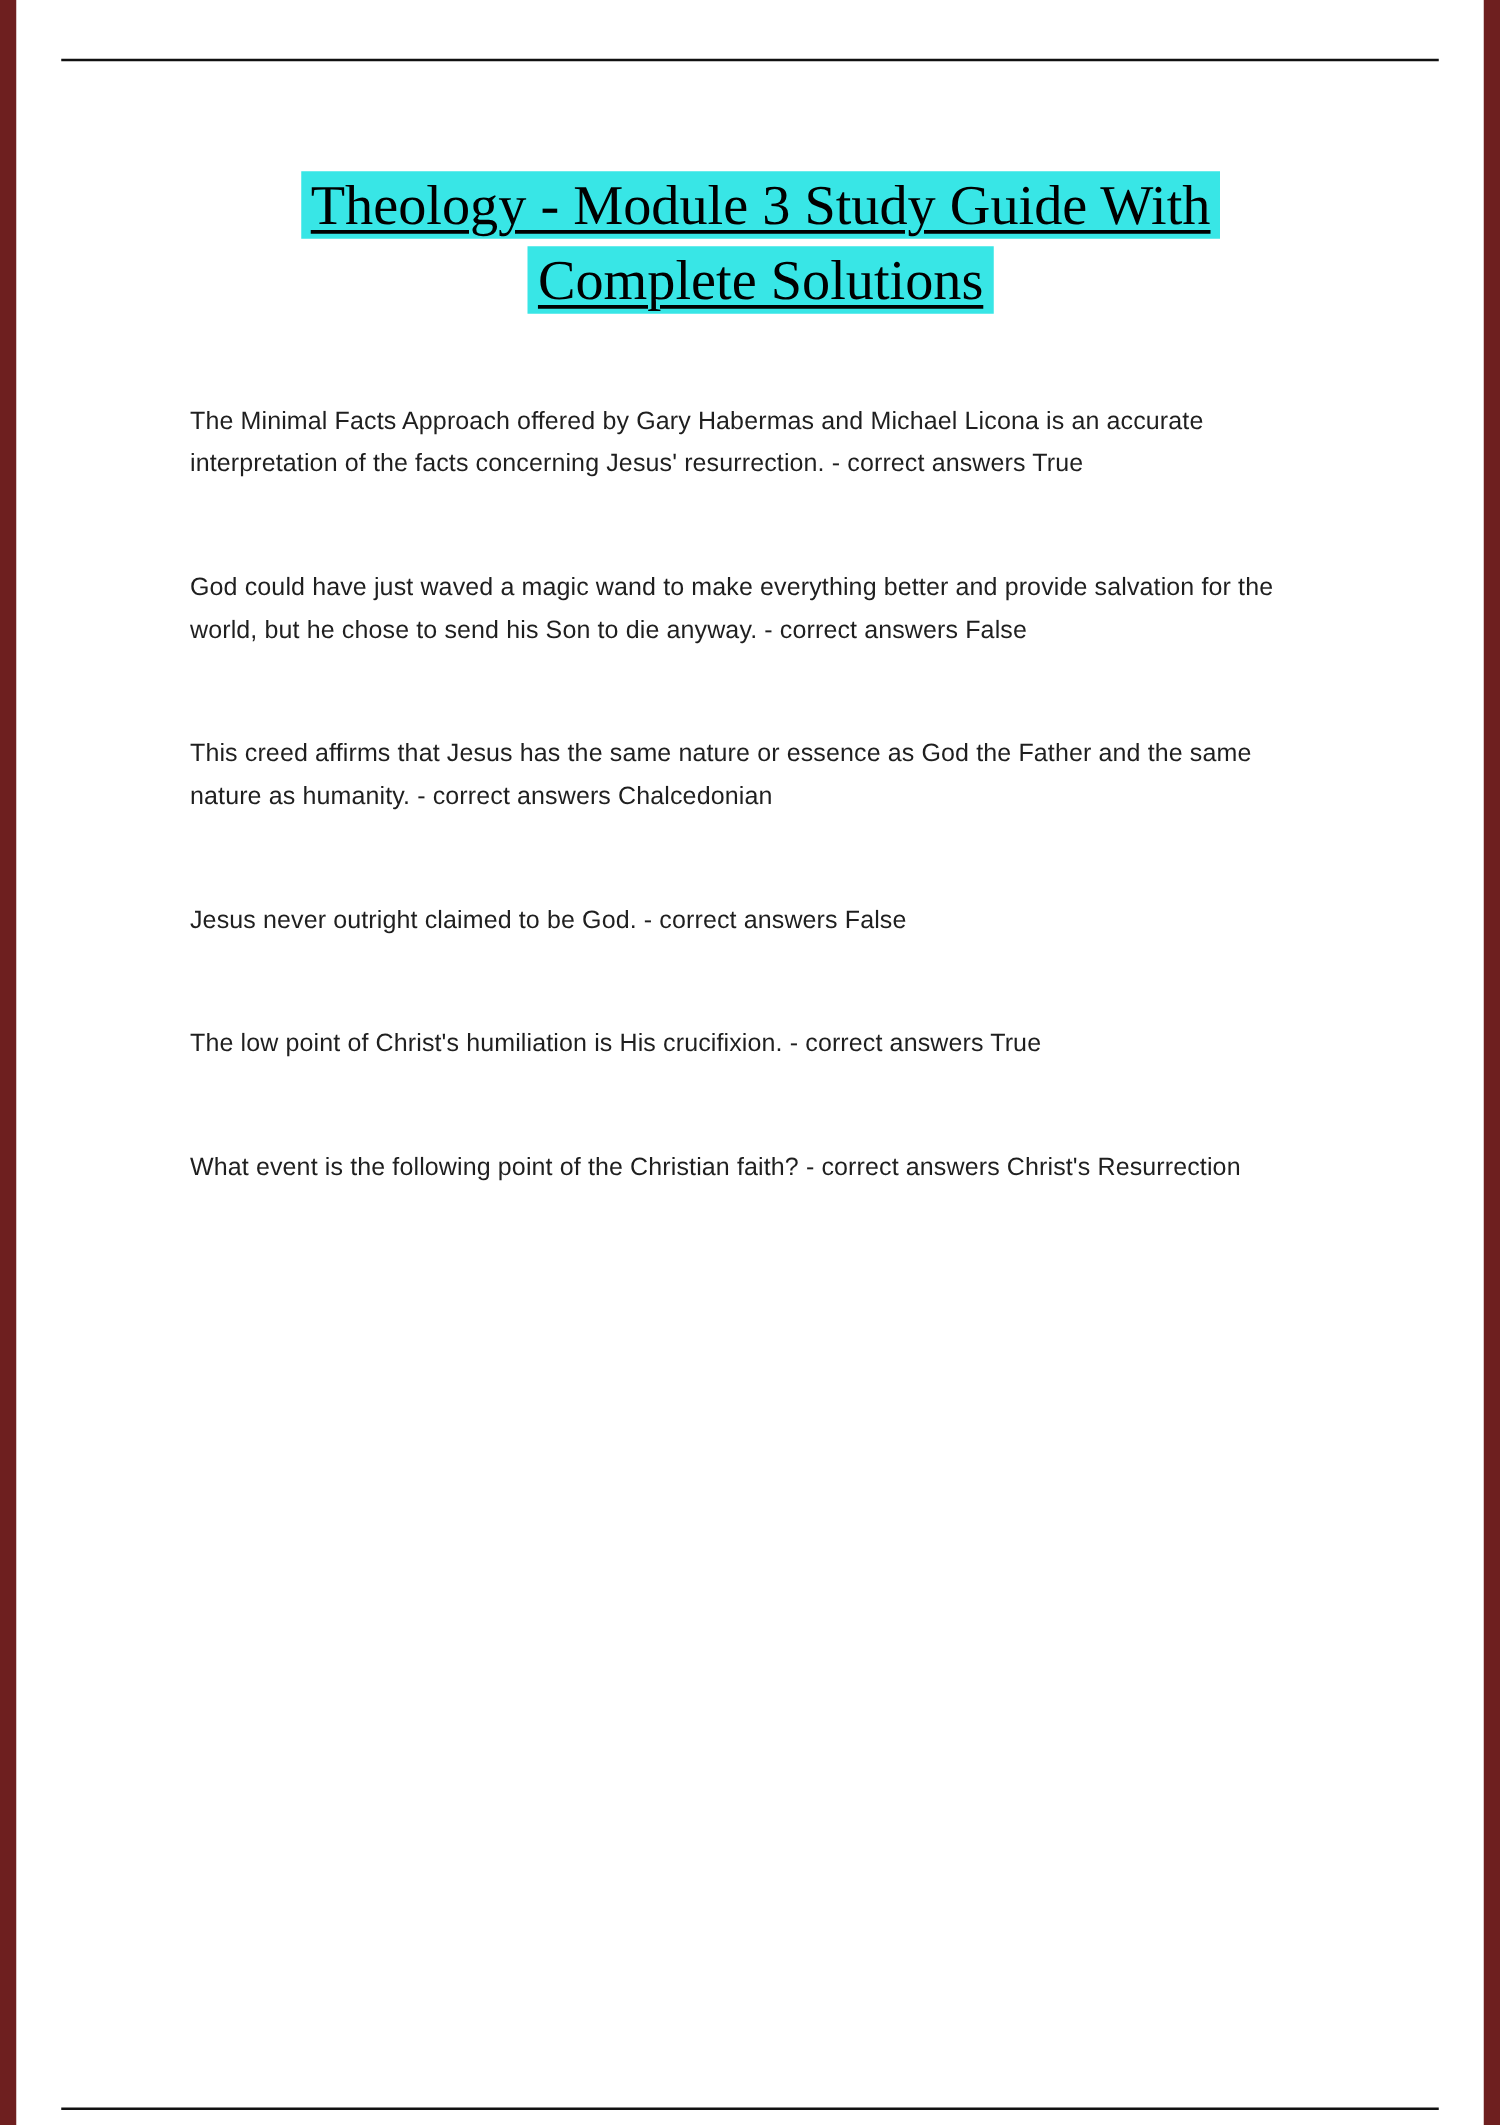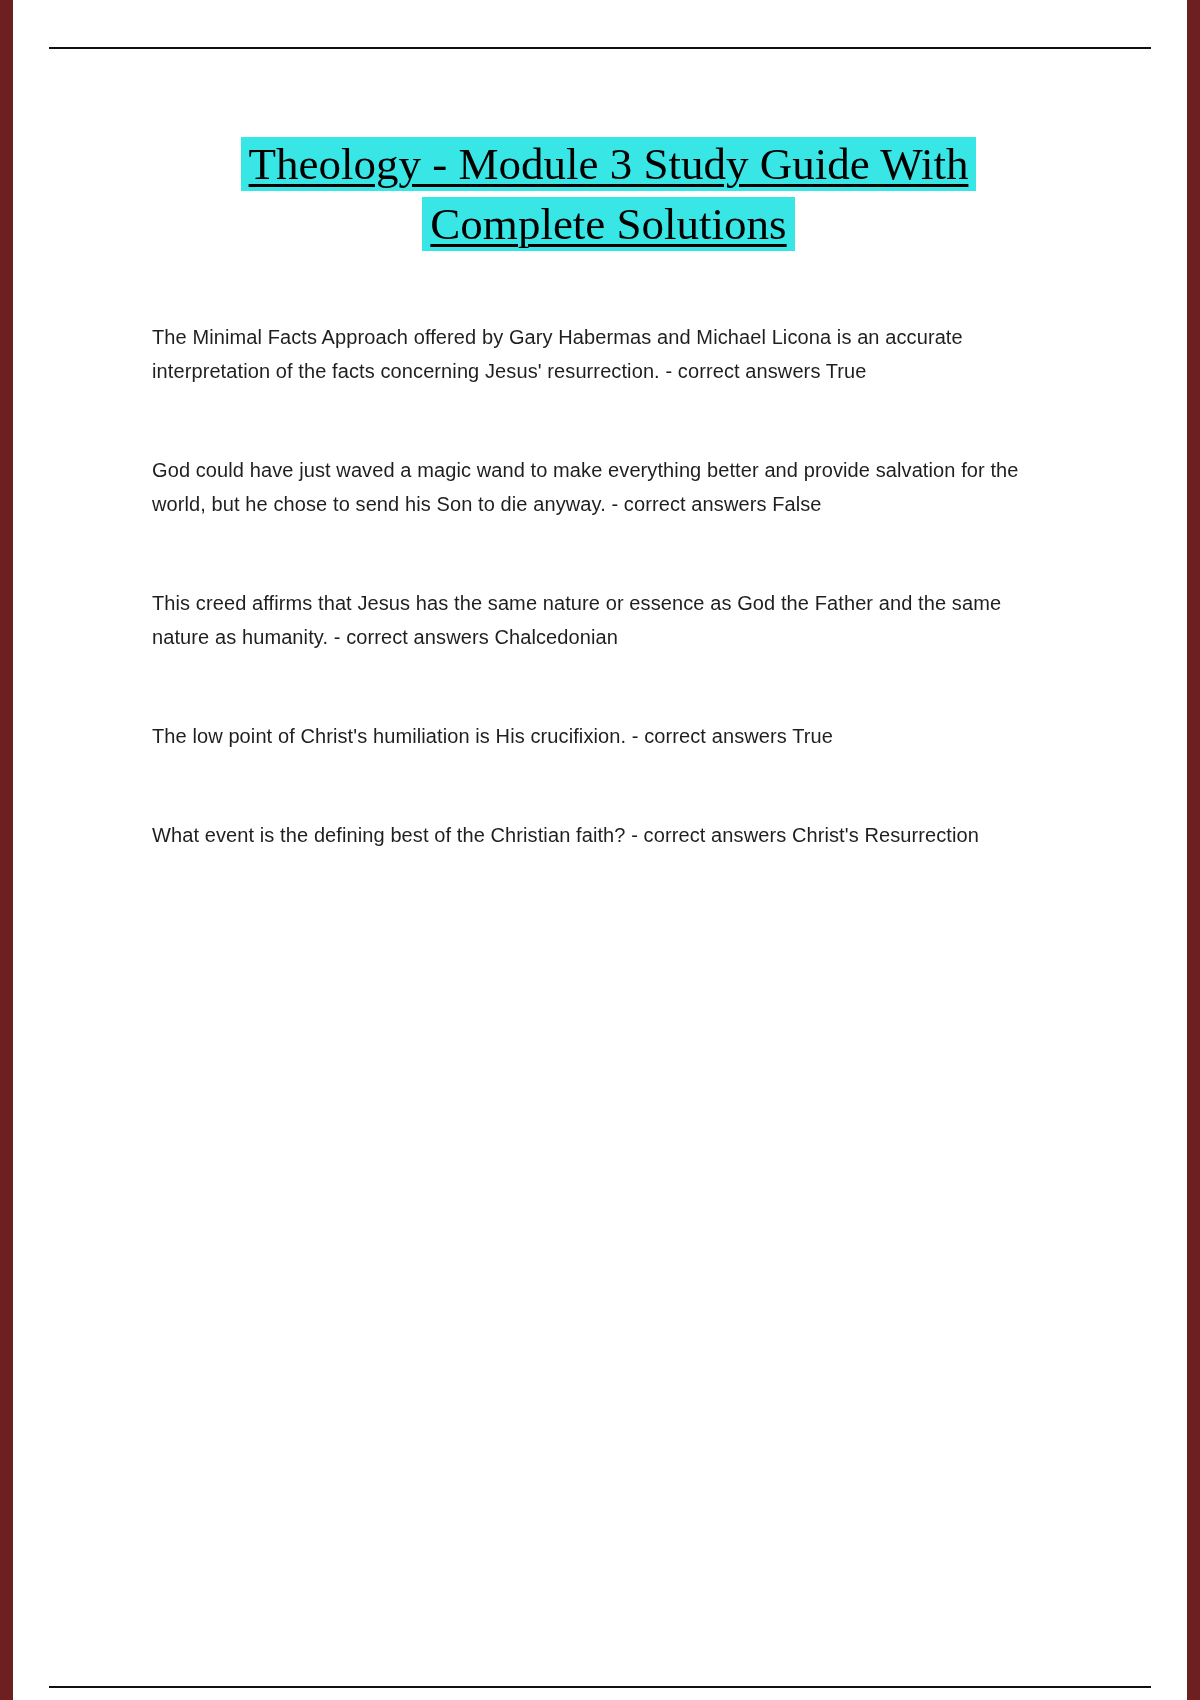--- a/index.html
+++ b/index.html
@@ -74,17 +74,18 @@
   <div class="rule top"></div>
   <div class="rule bottom"></div>
 
   <div class="content">
     <h1 class="doc-title"><span class="hl">Theology - Module 3 Study Guide With Complete Solutions</span></h1>
 
     <div class="doc-body">
       <p class="qa">The Minimal Facts Approach offered by Gary Habermas and Michael Licona is an accurate interpretation of the facts concerning Jesus' resurrection. - correct answers True</p>
       <p class="qa">God could have just waved a magic wand to make everything better and provide salvation for the world, but he chose to send his Son to die anyway. - correct answers False</p>
       <p class="qa">This creed affirms that Jesus has the same nature or essence as God the Father and the same nature as humanity. - correct answers Chalcedonian</p>
+      <p class="qa">Jesus never outright claimed to be God. - correct answers False</p>
       <p class="qa">The low point of Christ's humiliation is His crucifixion. - correct answers True</p>
-      <p class="qa">What event is the defining best of the Christian faith? - correct answers Christ's Resurrection</p>
+      <p class="qa">What event is the following point of the Christian faith? - correct answers Christ's Resurrection</p>
     </div>
   </div>
 </div>
 
 </body></html>

